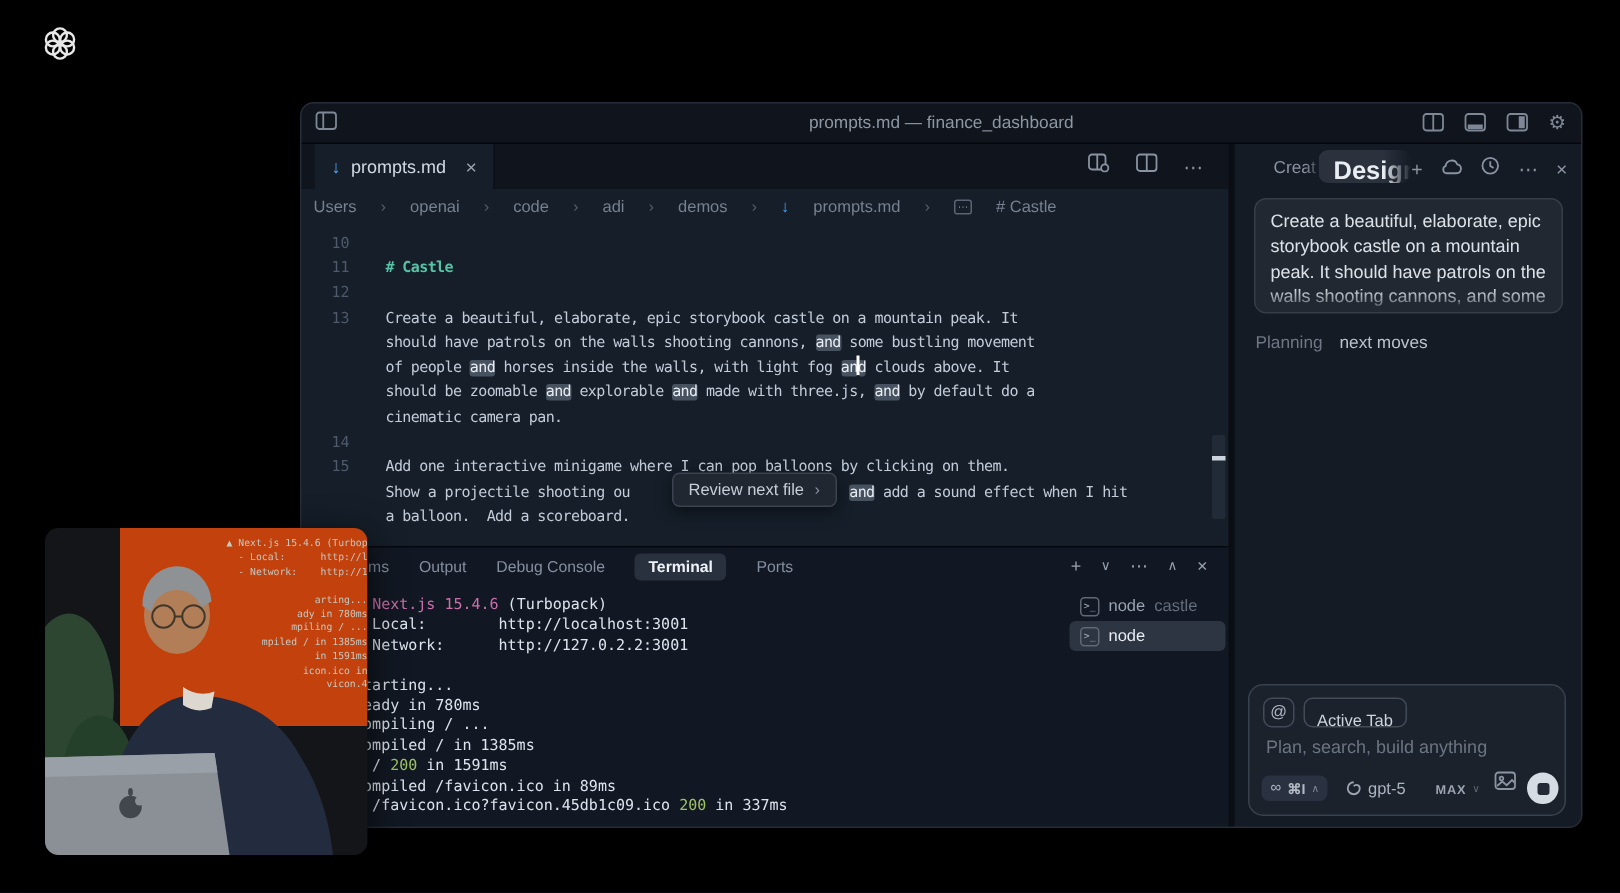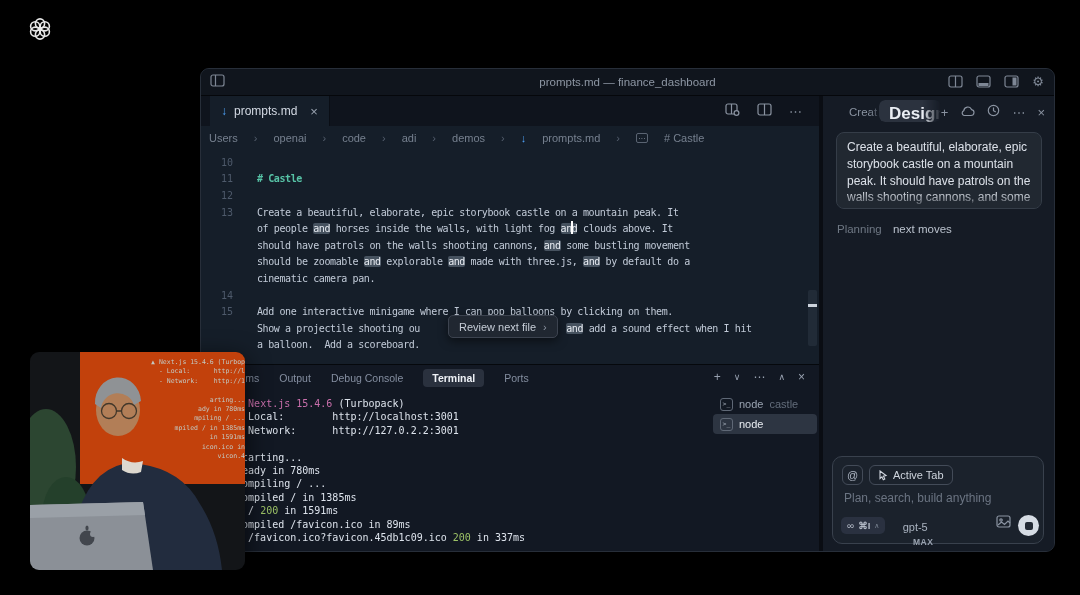--- a/index.html
+++ b/index.html
@@ -103,27 +103,27 @@
     background:linear-gradient(180deg, rgba(33,40,49,0), rgba(33,40,49,0.85)); }
   .rp-status { position:absolute; left:14px; top:127px; font-size:11.5px; }
   .rp-status .dim { color:#6e7783; }
   .rp-status .bright { color:#bac2cd; margin-left:8px; }
 
   .rp-input { position:absolute; left:9px; right:10px; bottom:7px; height:88px; background:#1b222c;
     border:1px solid #39414d; border-radius:10px; }
   .chip-at { position:absolute; left:9px; top:8px; width:21px; height:20px; border:1px solid #434b58;
     border-radius:6px; display:flex; align-items:center; justify-content:center; font-size:11px; color:#aeb6c3; cursor:pointer; }
   .chip-active { position:absolute; left:36px; top:8px; height:20px; border:1px solid #434b58; border-radius:6px;
-    padding:4px 8px; display:flex; align-items:center; gap:5px; font-size:11px; color:#ced4dd; cursor:pointer; }
+    padding:4px 8px; display:flex; align-items:center; gap:5px; font-size:11px; color:#ced4dd; cursor:pointer;flex-direction:column; }
   .rp-placeholder { position:absolute; left:11px; top:34px; font-size:12px; color:#6b7482; }
   .chip-mode { position:absolute; left:8px; bottom:9px; height:17px; background:#2a3140; border-radius:5px;
     padding:0 6px; display:flex; align-items:center; gap:4px; font-size:10px; color:#b3bac6; cursor:pointer; }
   .chip-mode b { font-size:9.5px; }
   .chip-mode .sm { font-size:7px; color:#7e8795; }
-  .model { position:absolute; left:64px; bottom:9px; height:17px; display:flex; align-items:center; gap:4px; cursor:pointer;flex-direction:column; }
+  .model { position:absolute; left:64px; bottom:9px; height:17px; display:flex; align-items:center; gap:4px; cursor:pointer; }
   .model .name { font-size:11px; color:#aab3c0; }
   .model .max { font-size:8.5px; font-weight:bold; letter-spacing:0.5px; color:#9aa3b1;margin-left:16px; }
   .model .sm { font-size:7px; color:#5d6673; }
   .icon-image { position:absolute; right:32px; bottom:11px; cursor:pointer; }
   .btn-stop { position:absolute; right:4px; bottom:7px; width:21px; height:21px; border-radius:50%;
     background:#d6dce4; display:flex; align-items:center; justify-content:center; cursor:pointer; }
   .btn-stop .sq { width:8px; height:8px; border-radius:2px; background:#232a35; }
 
   
   #webcam { position:absolute; left:30px; top:352px; width:215px; height:218px; border-radius:9px;
@@ -236,25 +236,25 @@
             <div class="ed-row">
               <span class="ln">12</span>
               <span class="code"></span>
             </div>
             <div class="ed-row">
               <span class="ln">13</span>
               <span class="code"><span>Create a beautiful, elaborate, epic storybook castle on a mountain peak. It</span></span>
             </div>
             <div class="ed-row">
               <span class="ln"></span>
+              <span class="code"><span>should have patrols on the walls shooting cannons, </span><span class="hl">and</span><span> some bustling movement</span></span>
+            </div>
+            <div class="ed-row">
+              <span class="ln"></span>
               <span class="code"><span>of people </span><span class="hl">and</span><span> horses inside the walls, with light fog </span><span class="hl">an</span><span class="caret"></span><span class="hl">d</span><span> clouds above. It</span></span>
-            </div>
-            <div class="ed-row">
-              <span class="ln"></span>
-              <span class="code"><span>should have patrols on the walls shooting cannons, </span><span class="hl">and</span><span> some bustling movement</span></span>
             </div>
             <div class="ed-row">
               <span class="ln"></span>
               <span class="code"><span>should be zoomable </span><span class="hl">and</span><span> explorable </span><span class="hl">and</span><span> made with three.js, </span><span class="hl">and</span><span> by default do a</span></span>
             </div>
             <div class="ed-row">
               <span class="ln"></span>
               <span class="code"><span>cinematic camera pan.</span></span>
             </div>
             <div class="ed-row">

